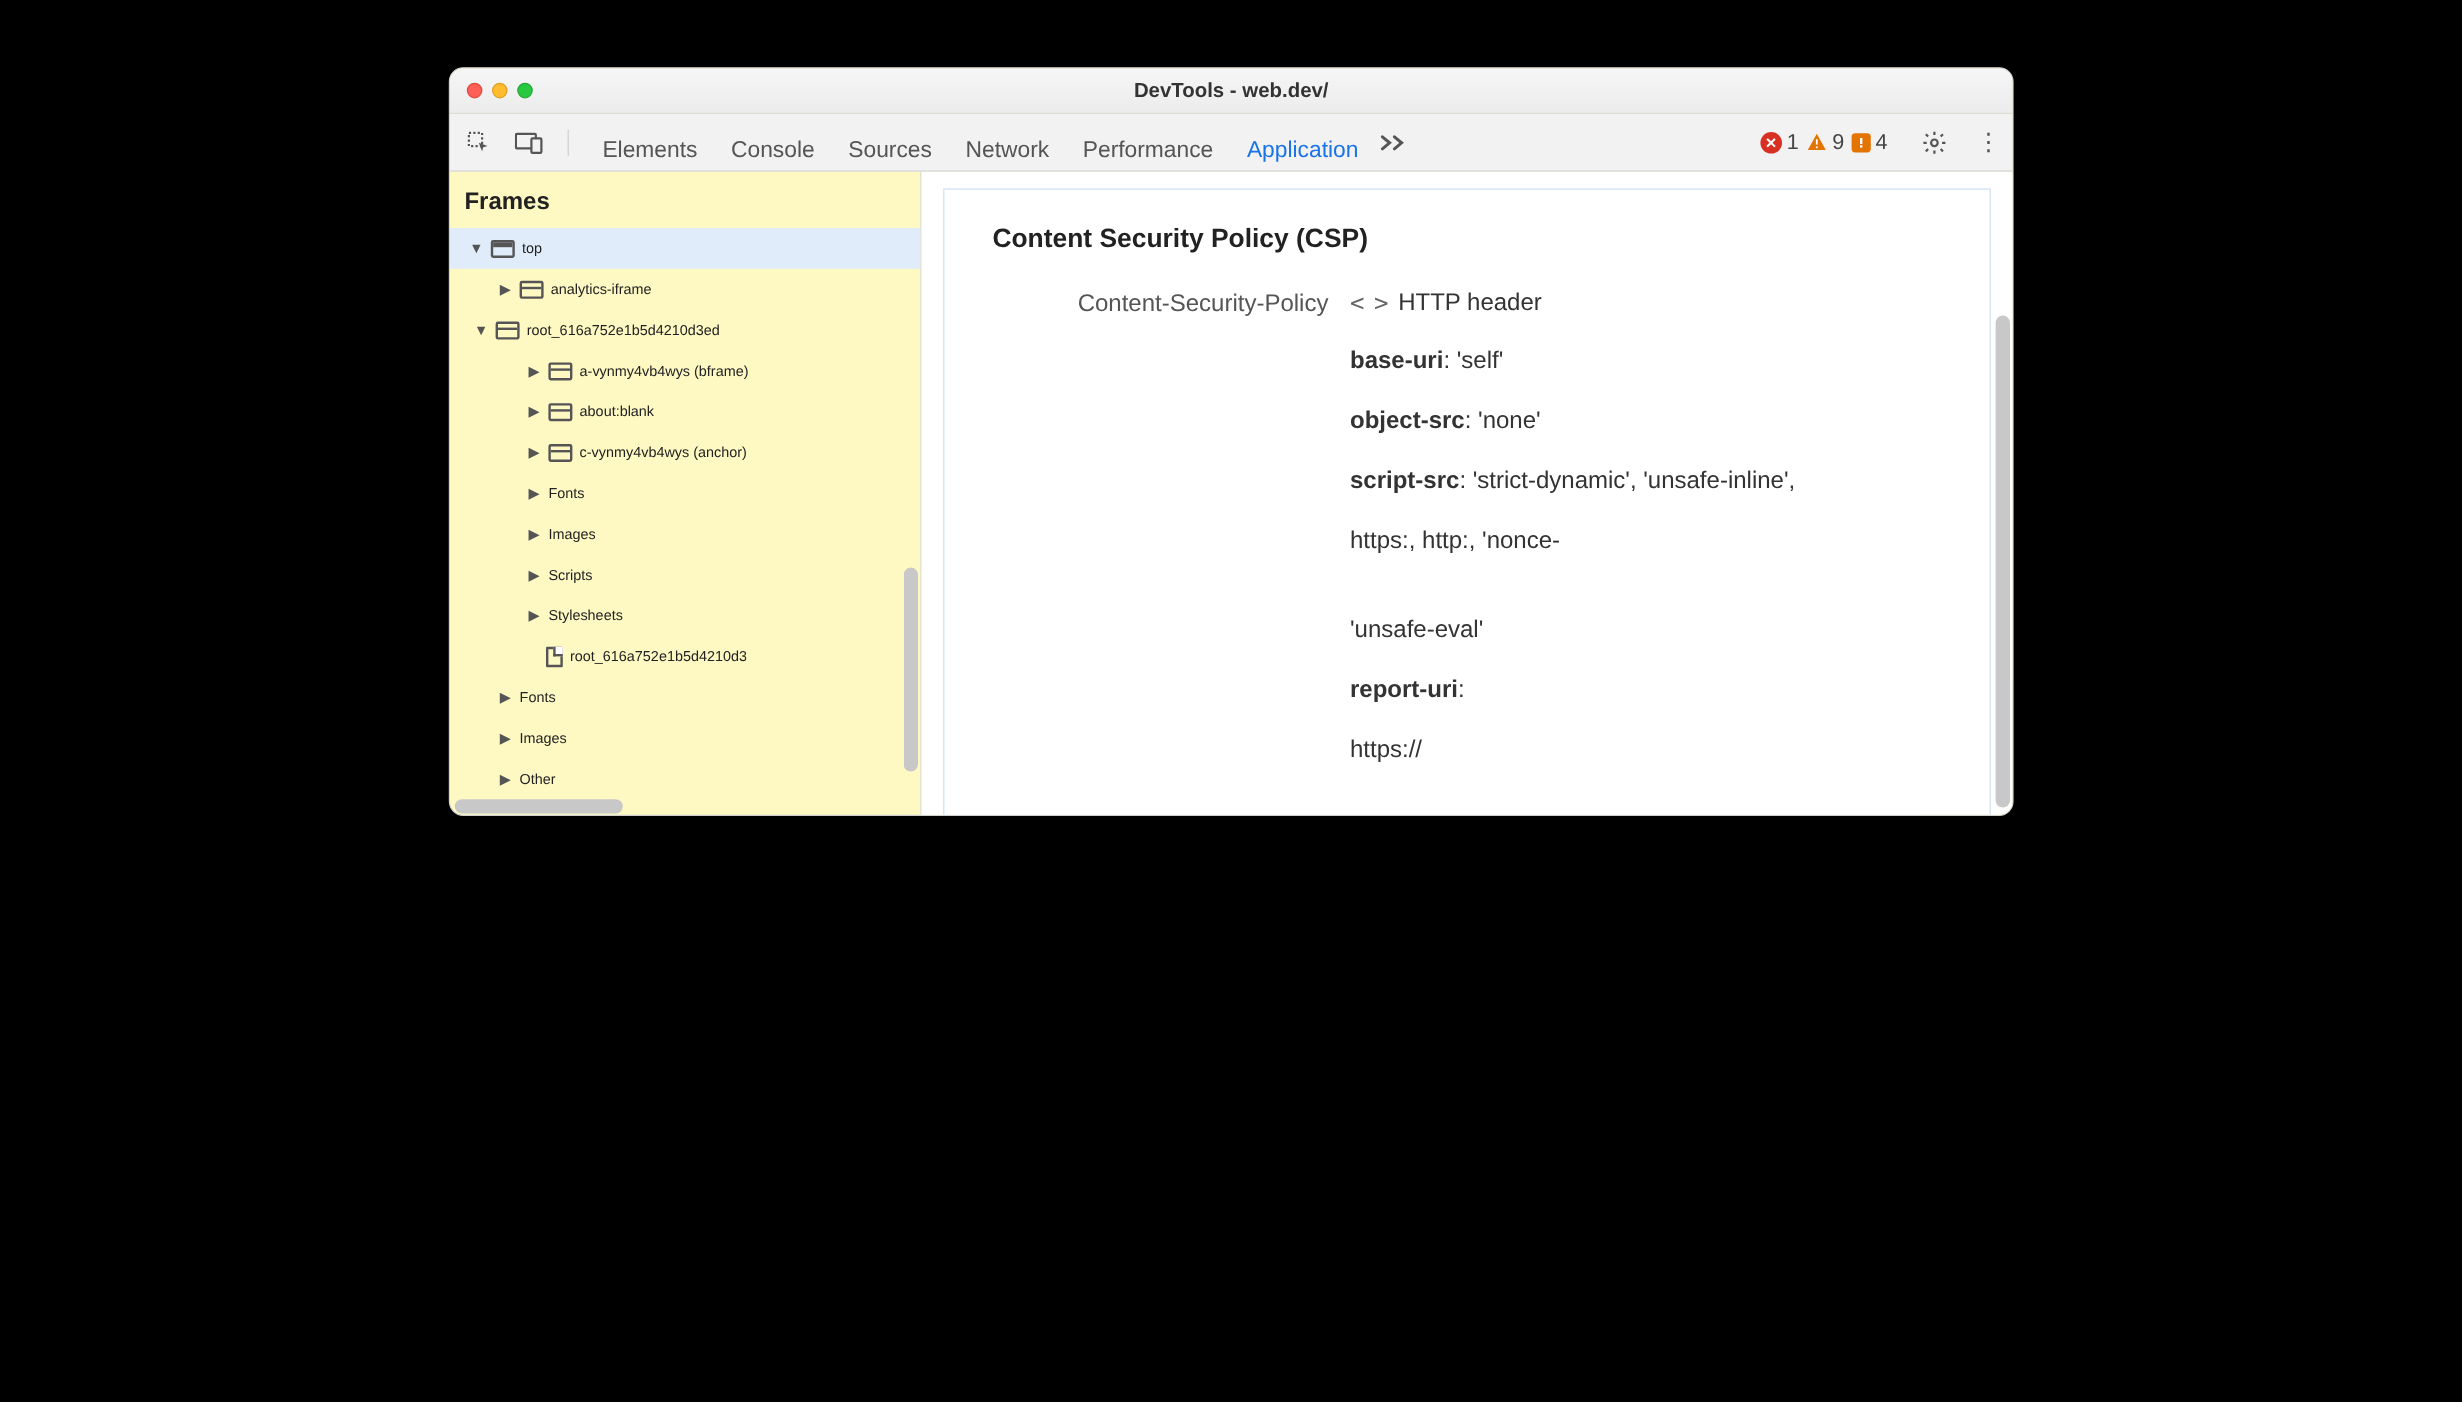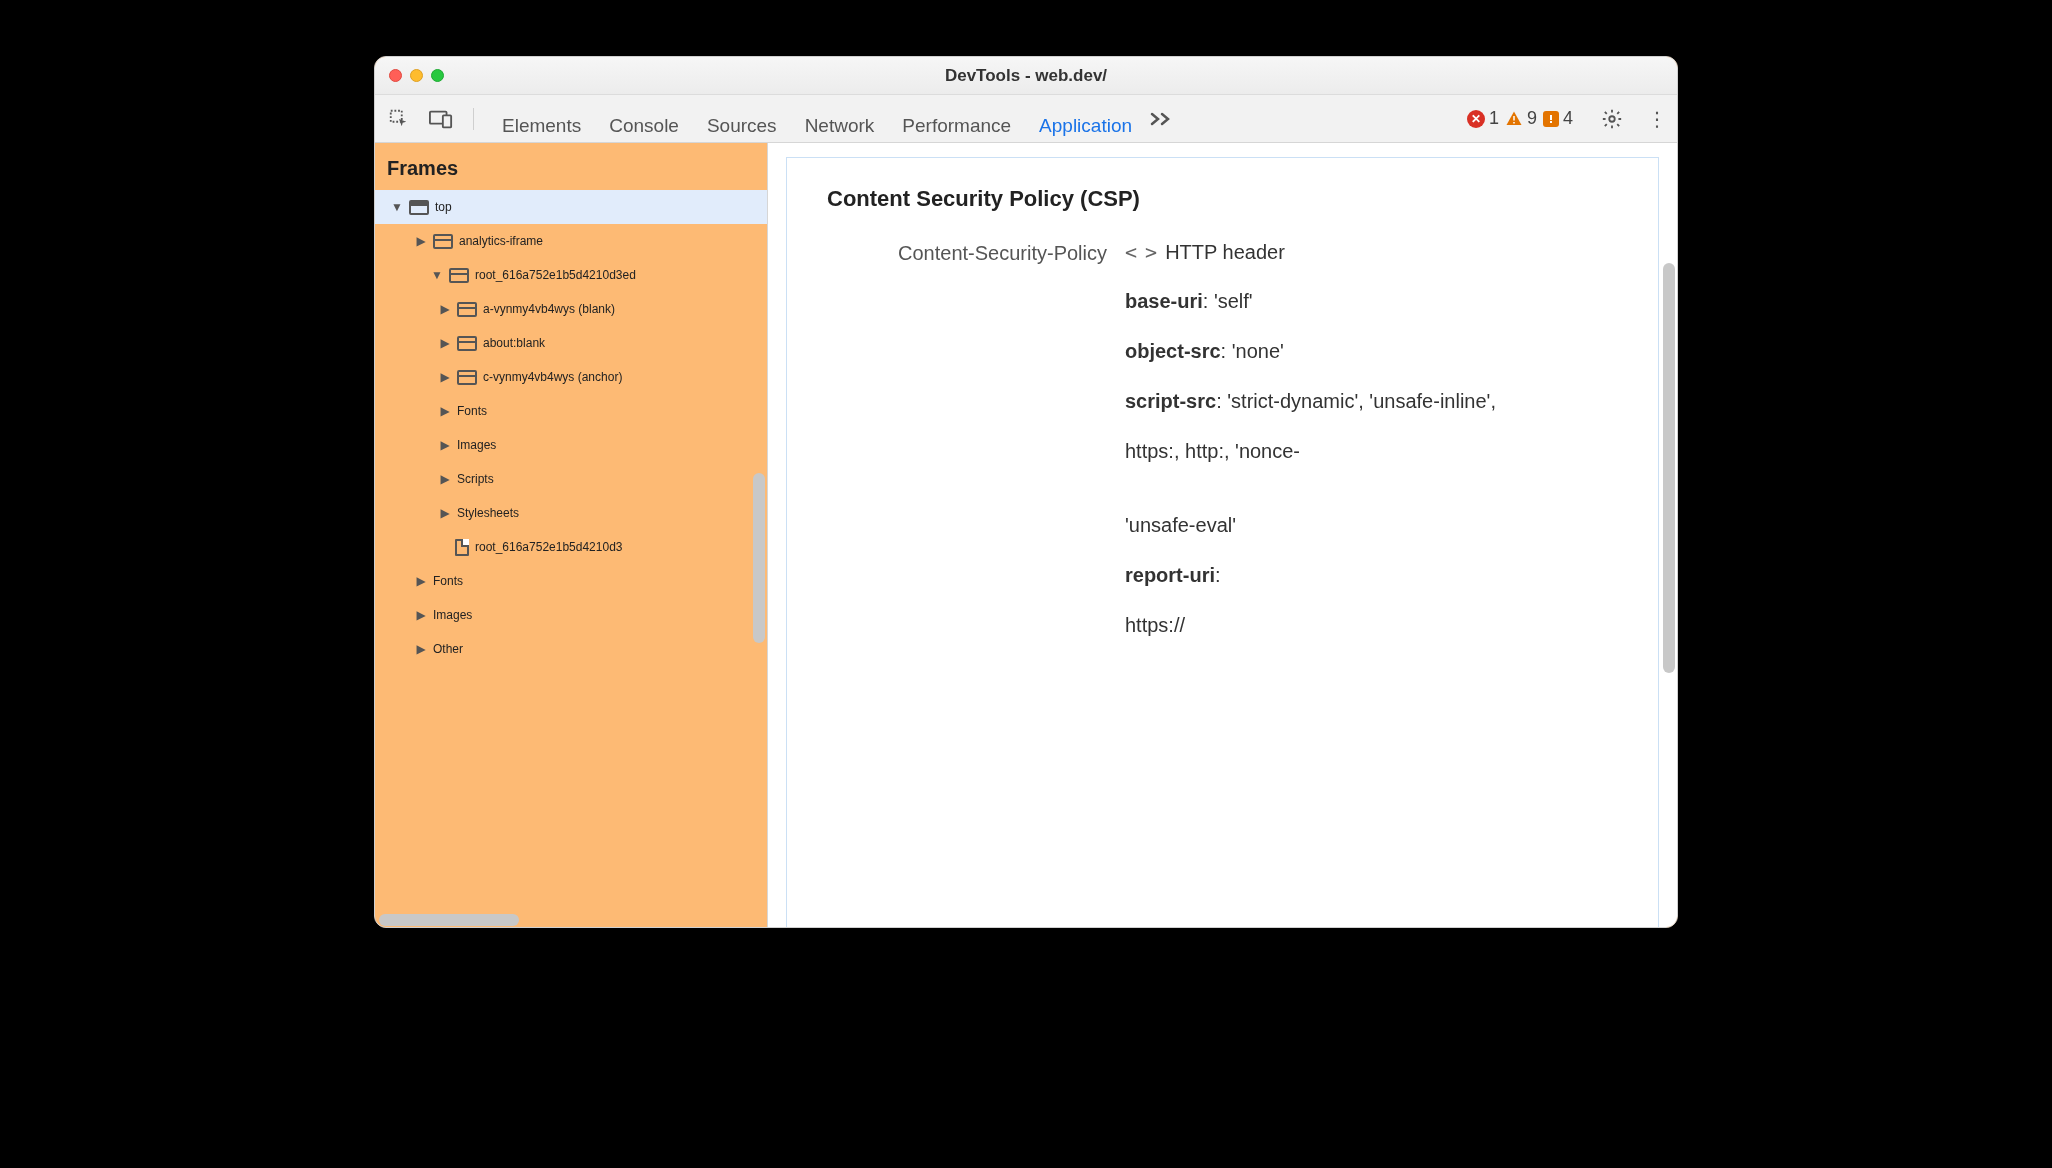--- a/index.html
+++ b/index.html
@@ -8,22 +8,22 @@
     font-family: -apple-system, BlinkMacSystemFont, "Segoe UI", Helvetica, Arial, sans-serif;
     width: 2052px;
     height: 1168px;
     display: flex;
     align-items: flex-start;
     justify-content: center;
     padding-top: 56px;
   }
   .window {
     width: 1304px;
-    height: 872px;
-    background: #fdba74;
+    height: 624px;
+    background: #fef9c3;
     border-radius: 12px;
     box-shadow: 0 20px 60px rgba(0,0,0,0.5);
     overflow: hidden;
     display: flex;
     flex-direction: column;
     border: 1px solid #d0d0d0;
   }
   .titlebar {
     height: 38px;
     background: linear-gradient(#f6f6f6,#ececec);
@@ -256,30 +256,30 @@
           <span class="nicon window-ic"></span>
           <span class="label">top</span>
         </div>
 
         <div class="row" style="padding-left:40px">
           <span class="arrow right"></span>
           <span class="nicon frame-ic"></span>
           <span class="label">analytics-iframe</span>
         </div>
 
-        <div class="row" style="padding-left:56px">
+        <div class="row" style="padding-left:20px">
           <span class="arrow down"></span>
           <span class="nicon frame-ic"></span>
           <span class="label">root_616a752e1b5d4210d3ed</span>
         </div>
 
         <div class="row" style="padding-left:64px">
           <span class="arrow right"></span>
           <span class="nicon frame-ic"></span>
-          <span class="label">a-vynmy4vb4wys (blank)</span>
+          <span class="label">a-vynmy4vb4wys (bframe)</span>
         </div>
 
         <div class="row" style="padding-left:64px">
           <span class="arrow right"></span>
           <span class="nicon frame-ic"></span>
           <span class="label">about:blank</span>
         </div>
 
         <div class="row" style="padding-left:64px">
           <span class="arrow right"></span>

